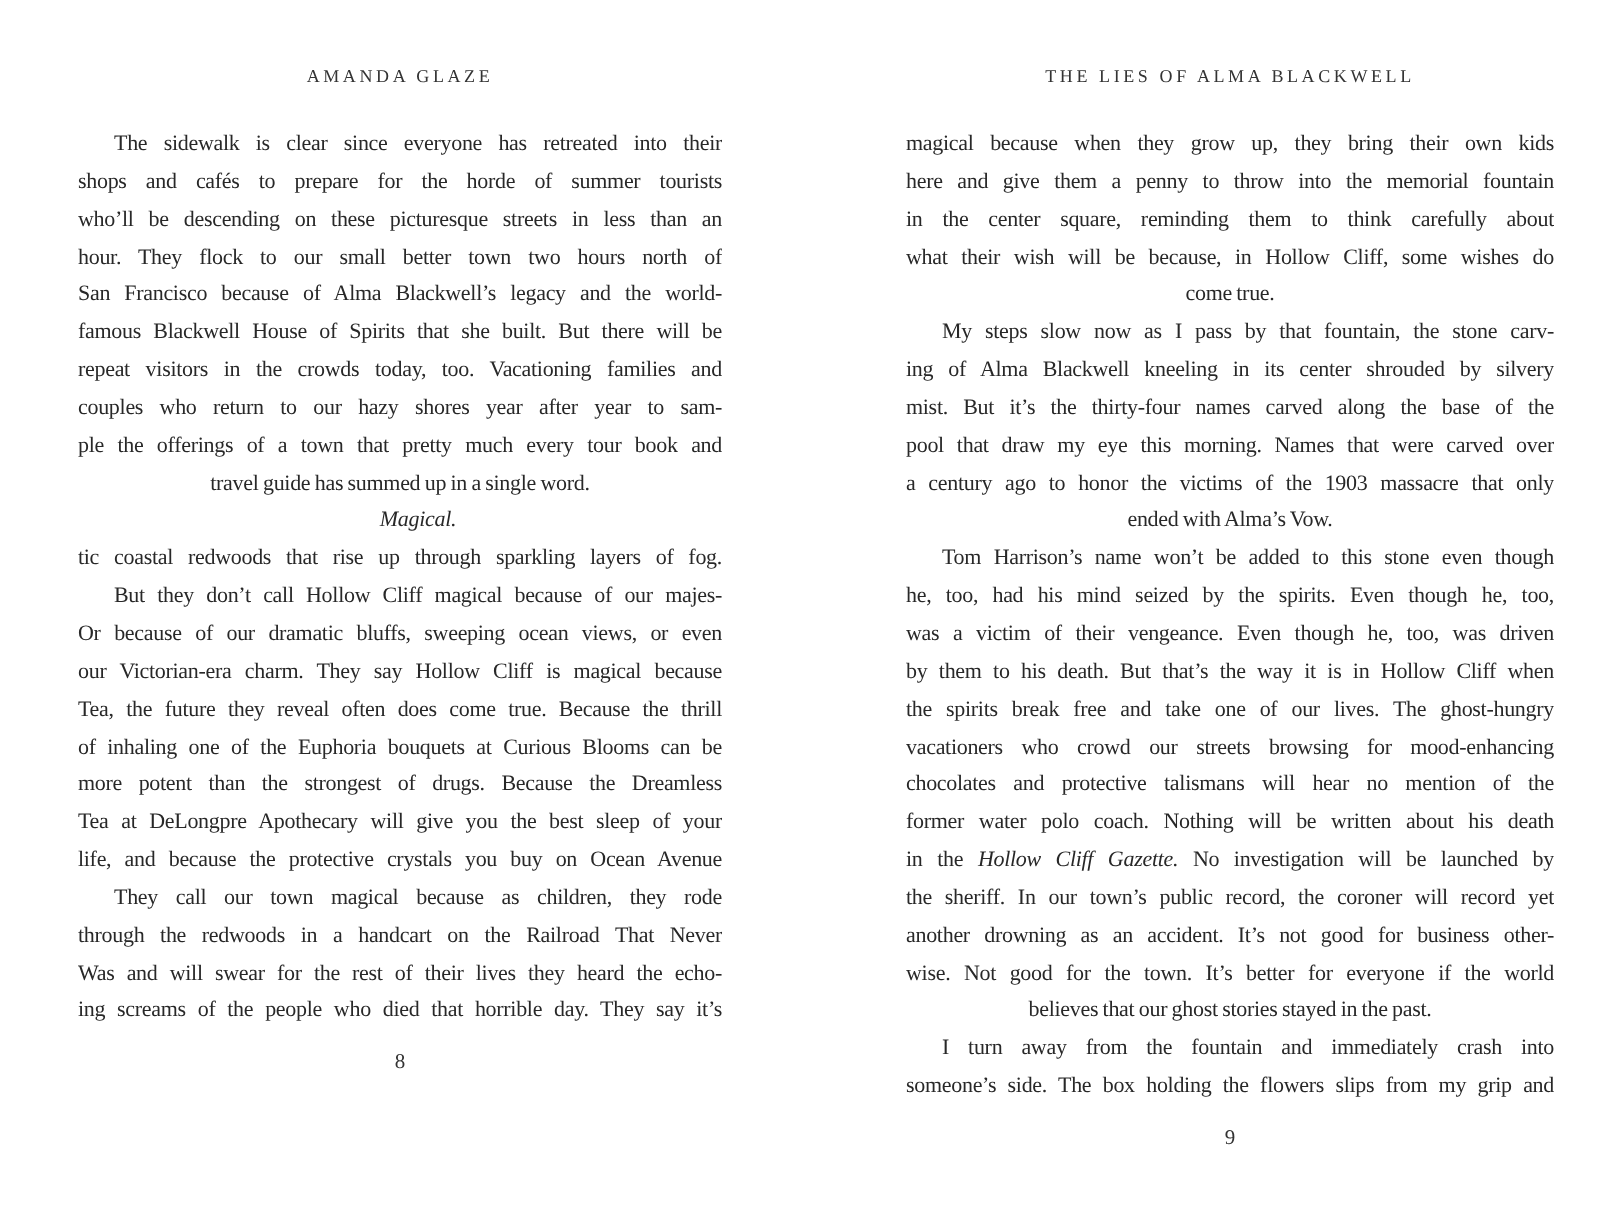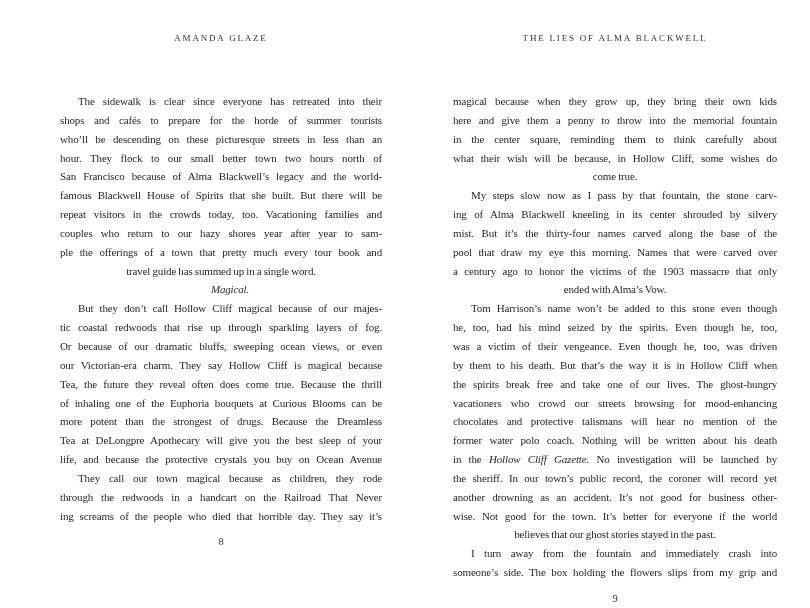--- a/index.html
+++ b/index.html
@@ -5,31 +5,31 @@
   html, body { margin: 0; padding: 0; }
   body {
     width: 810px; height: 608px;
     background: #ffffff;
     overflow: hidden;
     position: relative;
     font-family: "Liberation Serif", "DejaVu Serif", serif;
     color: #2b2b2b;
   }
   .page { position: absolute; top: 33px; }
-  .page.left  { left: 60px;  width: 322px; }
+  .page.left  { left: 39px;  width: 322px; }
   .page.right { left: 453px; width: 324px; }
   .running-head {
     height: 30px;
     text-align: center;
     font-size: 9px;
     letter-spacing: 1.8px;
     color: #333333;
     font-weight: 500;
   }
-  .body-text { width: 100%; margin-top: 29px; }
+  .body-text { width: 100%; }
   .line {
     font-size: 11px;
     line-height: 18.85px;
     height: 18.85px;
     overflow: hidden;
     text-align: justify;
     text-align-last: justify;
     letter-spacing: -0.15px;
     word-spacing: -0.4px;
     color: #282828;
@@ -56,31 +56,32 @@
         <div class="line"><span>shops and cafés to prepare for the horde of summer tourists</span></div>
         <div class="line"><span>who’ll be descending on these picturesque streets in less than an</span></div>
         <div class="line"><span>hour. They flock to our small better town two hours north of</span></div>
         <div class="line"><span>San Francisco because of Alma Blackwell’s legacy and the world-</span></div>
         <div class="line"><span>famous Blackwell House of Spirits that she built. But there will be</span></div>
         <div class="line"><span>repeat visitors in the crowds today, too. Vacationing families and</span></div>
         <div class="line"><span>couples who return to our hazy shores year after year to sam-</span></div>
         <div class="line"><span>ple the offerings of a town that pretty much every tour book and</span></div>
         <div class="line end"><span>travel guide has summed up in a single word.</span></div>
         <div class="line indent end"><em>Magical.</em></div>
+        <div class="line"><span>tic coastal redwoods that rise up through sparkling layers of fog.</span></div>
         <div class="line indent"><span>But they don’t call Hollow Cliff magical because of our majes-</span></div>
-        <div class="line"><span>tic coastal redwoods that rise up through sparkling layers of fog.</span></div>
         <div class="line"><span>Or because of our dramatic bluffs, sweeping ocean views, or even</span></div>
         <div class="line"><span>our Victorian-era charm. They say Hollow Cliff is magical because</span></div>
         <div class="line"><span>Tea, the future they reveal often does come true. Because the thrill</span></div>
         <div class="line"><span>of inhaling one of the Euphoria bouquets at Curious Blooms can be</span></div>
         <div class="line"><span>more potent than the strongest of drugs. Because the Dreamless</span></div>
         <div class="line"><span>Tea at DeLongpre Apothecary will give you the best sleep of your</span></div>
         <div class="line"><span>life, and because the protective crystals you buy on Ocean Avenue</span></div>
         <div class="line indent"><span>They call our town magical because as children, they rode</span></div>
         <div class="line"><span>through the redwoods in a handcart on the Railroad That Never</span></div>
+        <div class="line"><span>Was and will swear for the rest of their lives they heard the echo-</span></div>
         <div class="line"><span>ing screams of the people who died that horrible day. They say it’s</span></div>
       </div>
     <div class="folio">8</div>
   </div>
 
   <div class="page right">
     <div class="running-head">THE LIES OF ALMA BLACKWELL</div>
     <div class="body-text">
         <div class="line"><span>magical because when they grow up, they bring their own kids</span></div>
         <div class="line"><span>here and give them a penny to throw into the memorial fountain</span></div>

